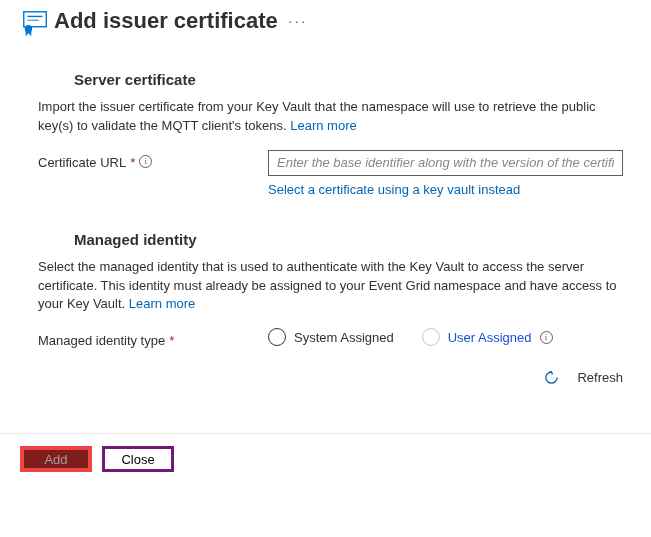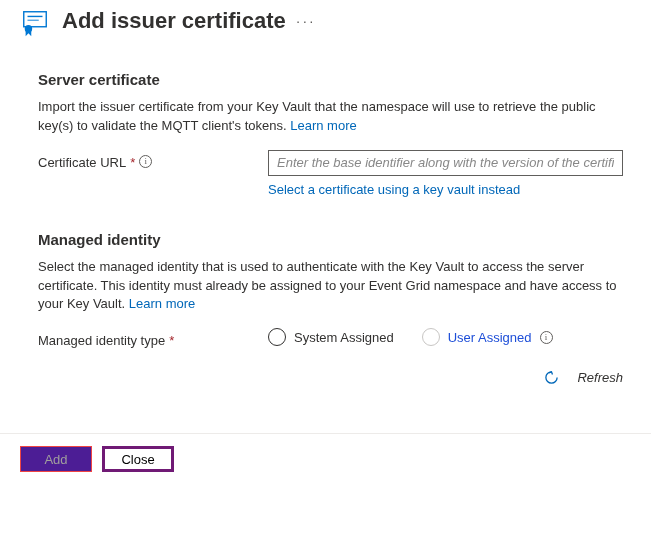--- a/index.html
+++ b/index.html
@@ -7,30 +7,30 @@
       font-family: "Segoe UI", -apple-system, sans-serif;
       font-size: 13px;
       color: #323130;
       background: #fff;
       width: 651px;
     }
     .header {
       display: flex;
       align-items: flex-start;
       padding: 8px 12px 10px 20px;
-      gap: 12px;
+      gap: 4px;
     }
     .header-icon svg { width: 30px; height: 30px; }
     .header-text { flex: 1; }
     .title-row { display: flex; align-items: center; gap: 10px; }
     .title { font-size: 22px; font-weight: 600; color: #323130; }
     .more { color: #605e5c; letter-spacing: 2px; font-size: 14px; cursor: pointer; }
     .subtitle { font-size: 12px; color: #605e5c; margin-top: -1px; }
     .content { padding: 20px 28px 20px 38px; }
-    .section-title { font-weight: 600; font-size: 15px; margin-bottom: 10px; }
+    .section-title { font-weight: 600; font-size: 15px; margin-bottom: 10px; margin-left: 36px; }
     .section-desc { font-size: 13px; color: #323130; line-height: 1.45; margin-bottom: 14px; }
     .link { color: #0067b8; text-decoration: none; cursor: pointer; }
     .field-row { display: flex; align-items: flex-start; margin-bottom: 4px; }
     .field-label { width: 230px; display: flex; align-items: flex-start; gap: 4px; font-size: 13px; padding-top: 5px; }
     .req { color: #a4262c; }
     .info-icon {
       display: inline-flex; align-items: center; justify-content: center;
       width: 13px; height: 13px; border: 1px solid #605e5c; border-radius: 50%;
       font-size: 9px; color: #605e5c; font-style: normal; font-family: serif;
     }
@@ -44,33 +44,33 @@
     .helper-link { margin-top: 6px; font-size: 13px; }
     .section2 { margin-top: 34px; }
     .radio-row { display: flex; gap: 28px; }
     .radio-opt { display: inline-flex; align-items: center; gap: 8px; font-size: 13px; }
     .radio-circle {
       width: 18px; height: 18px; border: 1px solid #323130;
       border-radius: 50%; display: inline-block;
     }
     .radio-circle.disabled { border-color: #c8c6c4; }
     .radio-label.disabled { color: #1d4ed8; }
-    .refresh-row { display: flex; justify-content: flex-end; margin-top: 22px; align-items: flex-start; gap: 18px; cursor: pointer; font-style: italic; }
+    .refresh-row { display: flex; justify-content: flex-end; margin-top: 22px; align-items: flex-start; gap: 18px; cursor: pointer; }
     .refresh-icon { width: 15px; height: 15px; }
     .footer {
       border-top: 1px solid #edebe9; padding: 12px 20px;
       display: flex; gap: 10px; margin-top: 28px;
     }
     .btn {
       min-width: 72px; height: 26px; font-size: 13px;
       border: 3px solid #701a75; background: #fff; cursor: pointer;
       font-family: inherit;
     }
     .btn.primary-disabled {
-      background: #4c1d95; color: #a19f9d; border: 1px solid #ef4444;
+      background: #7f1d1d; color: #a19f9d; border: 4px solid #ef4444;
       cursor: default;
     }
   </style>
 </head>
 <body>
 
 <div class="header">
   <span class="header-icon">
     <svg viewBox="0 0 32 32">
       <rect x="4" y="4" width="24" height="16" fill="#fff" stroke="#0078d4" stroke-width="1.5"></rect>

